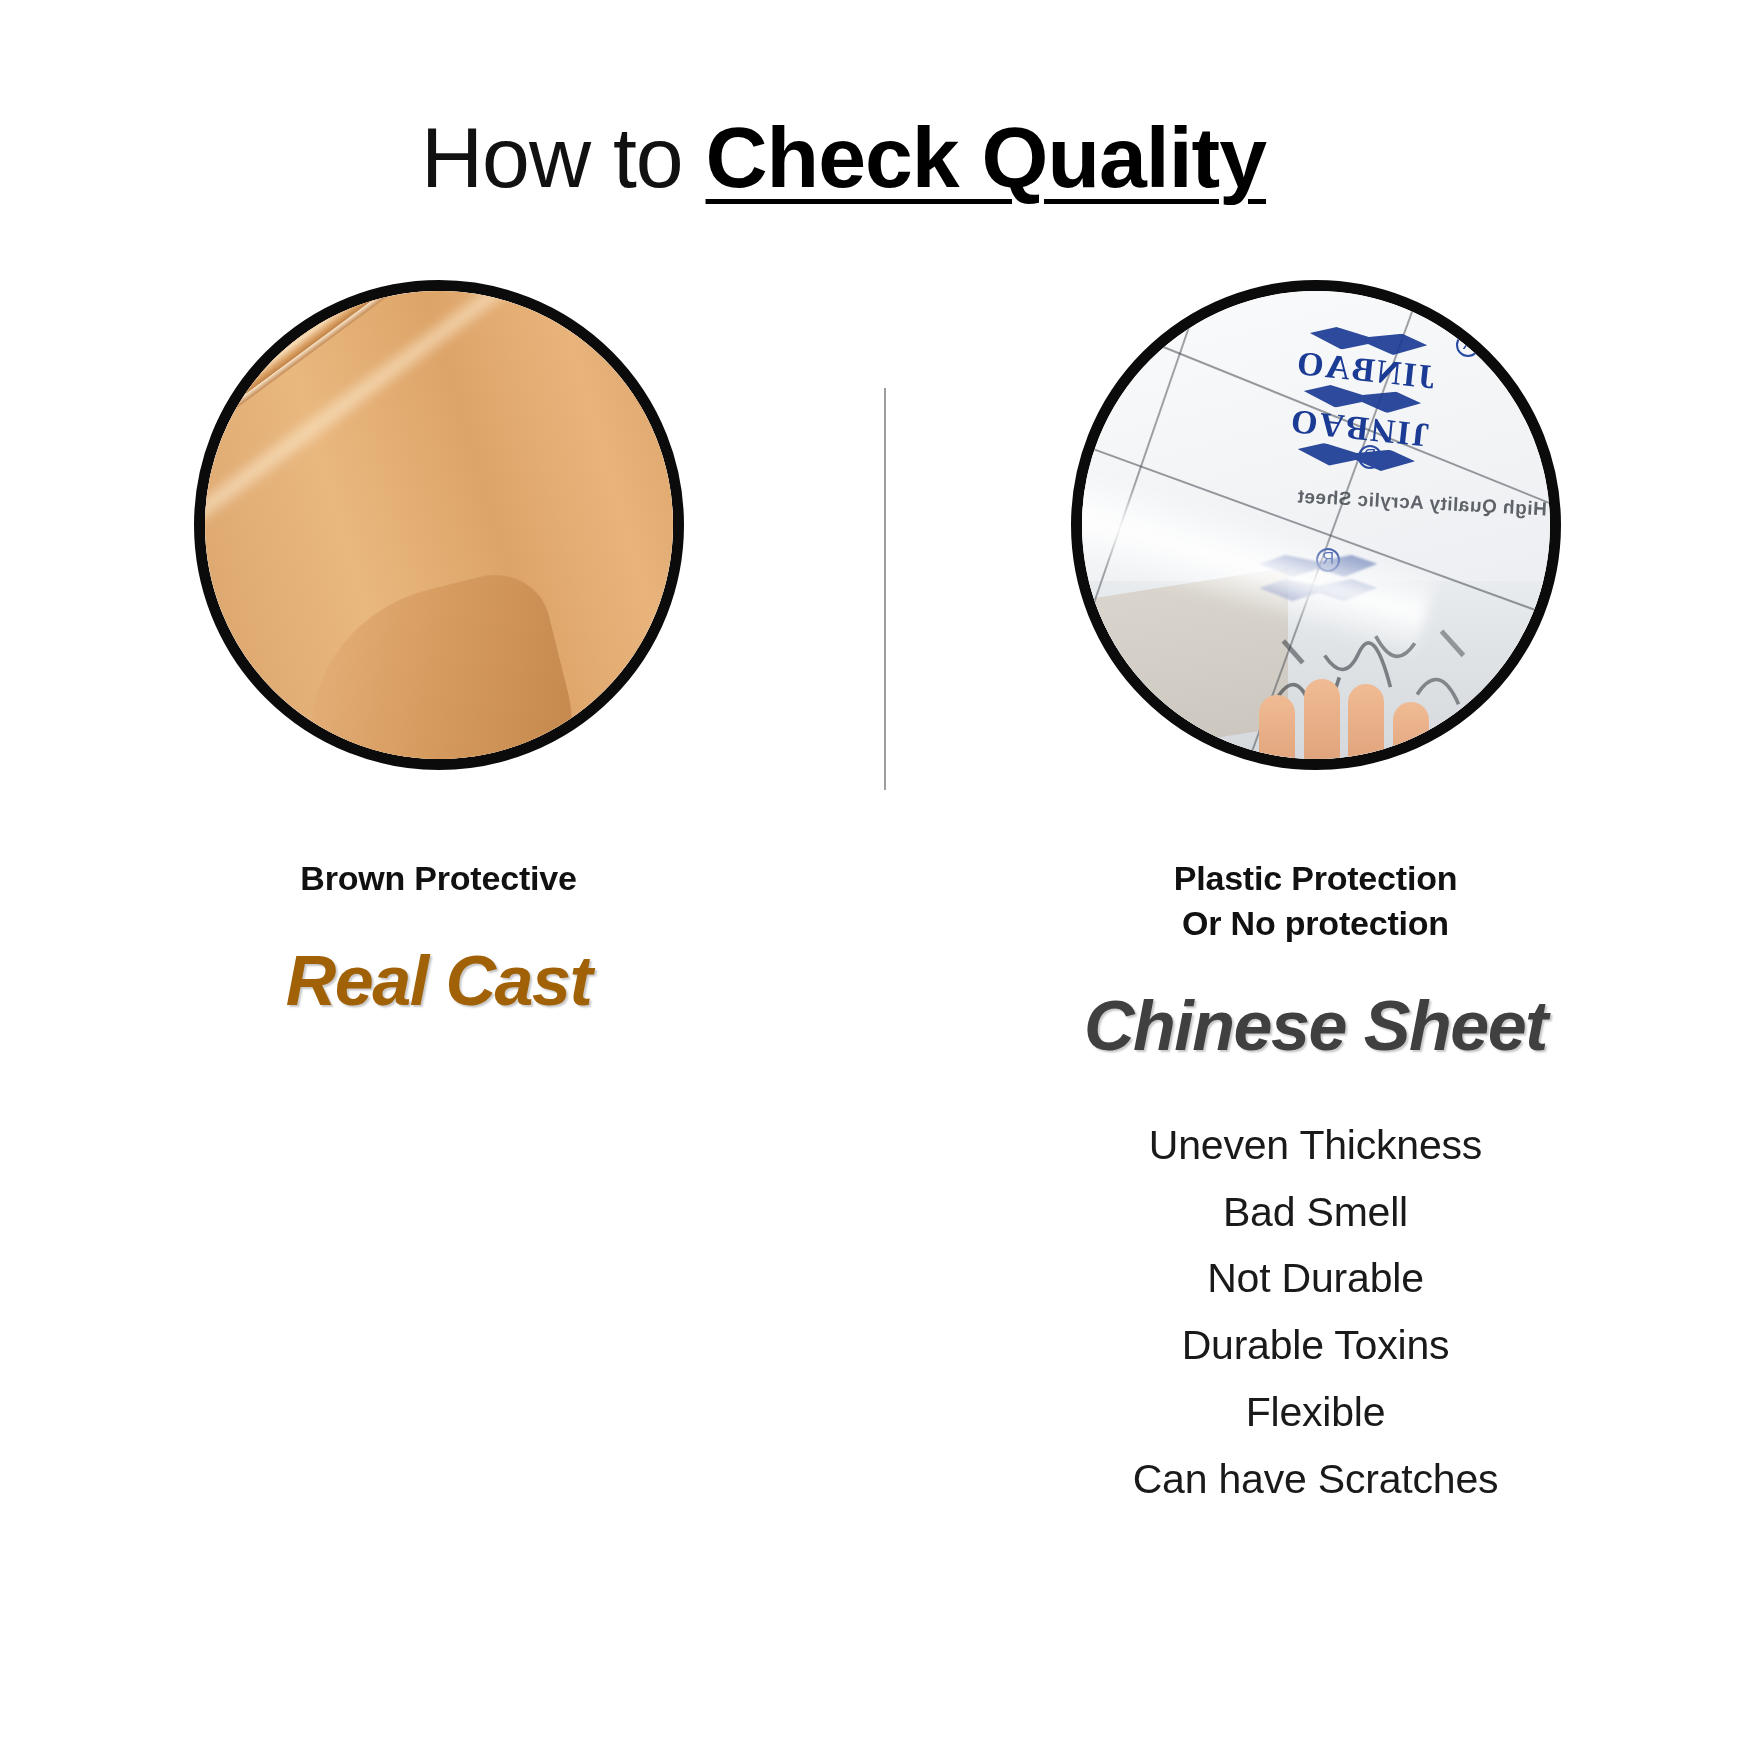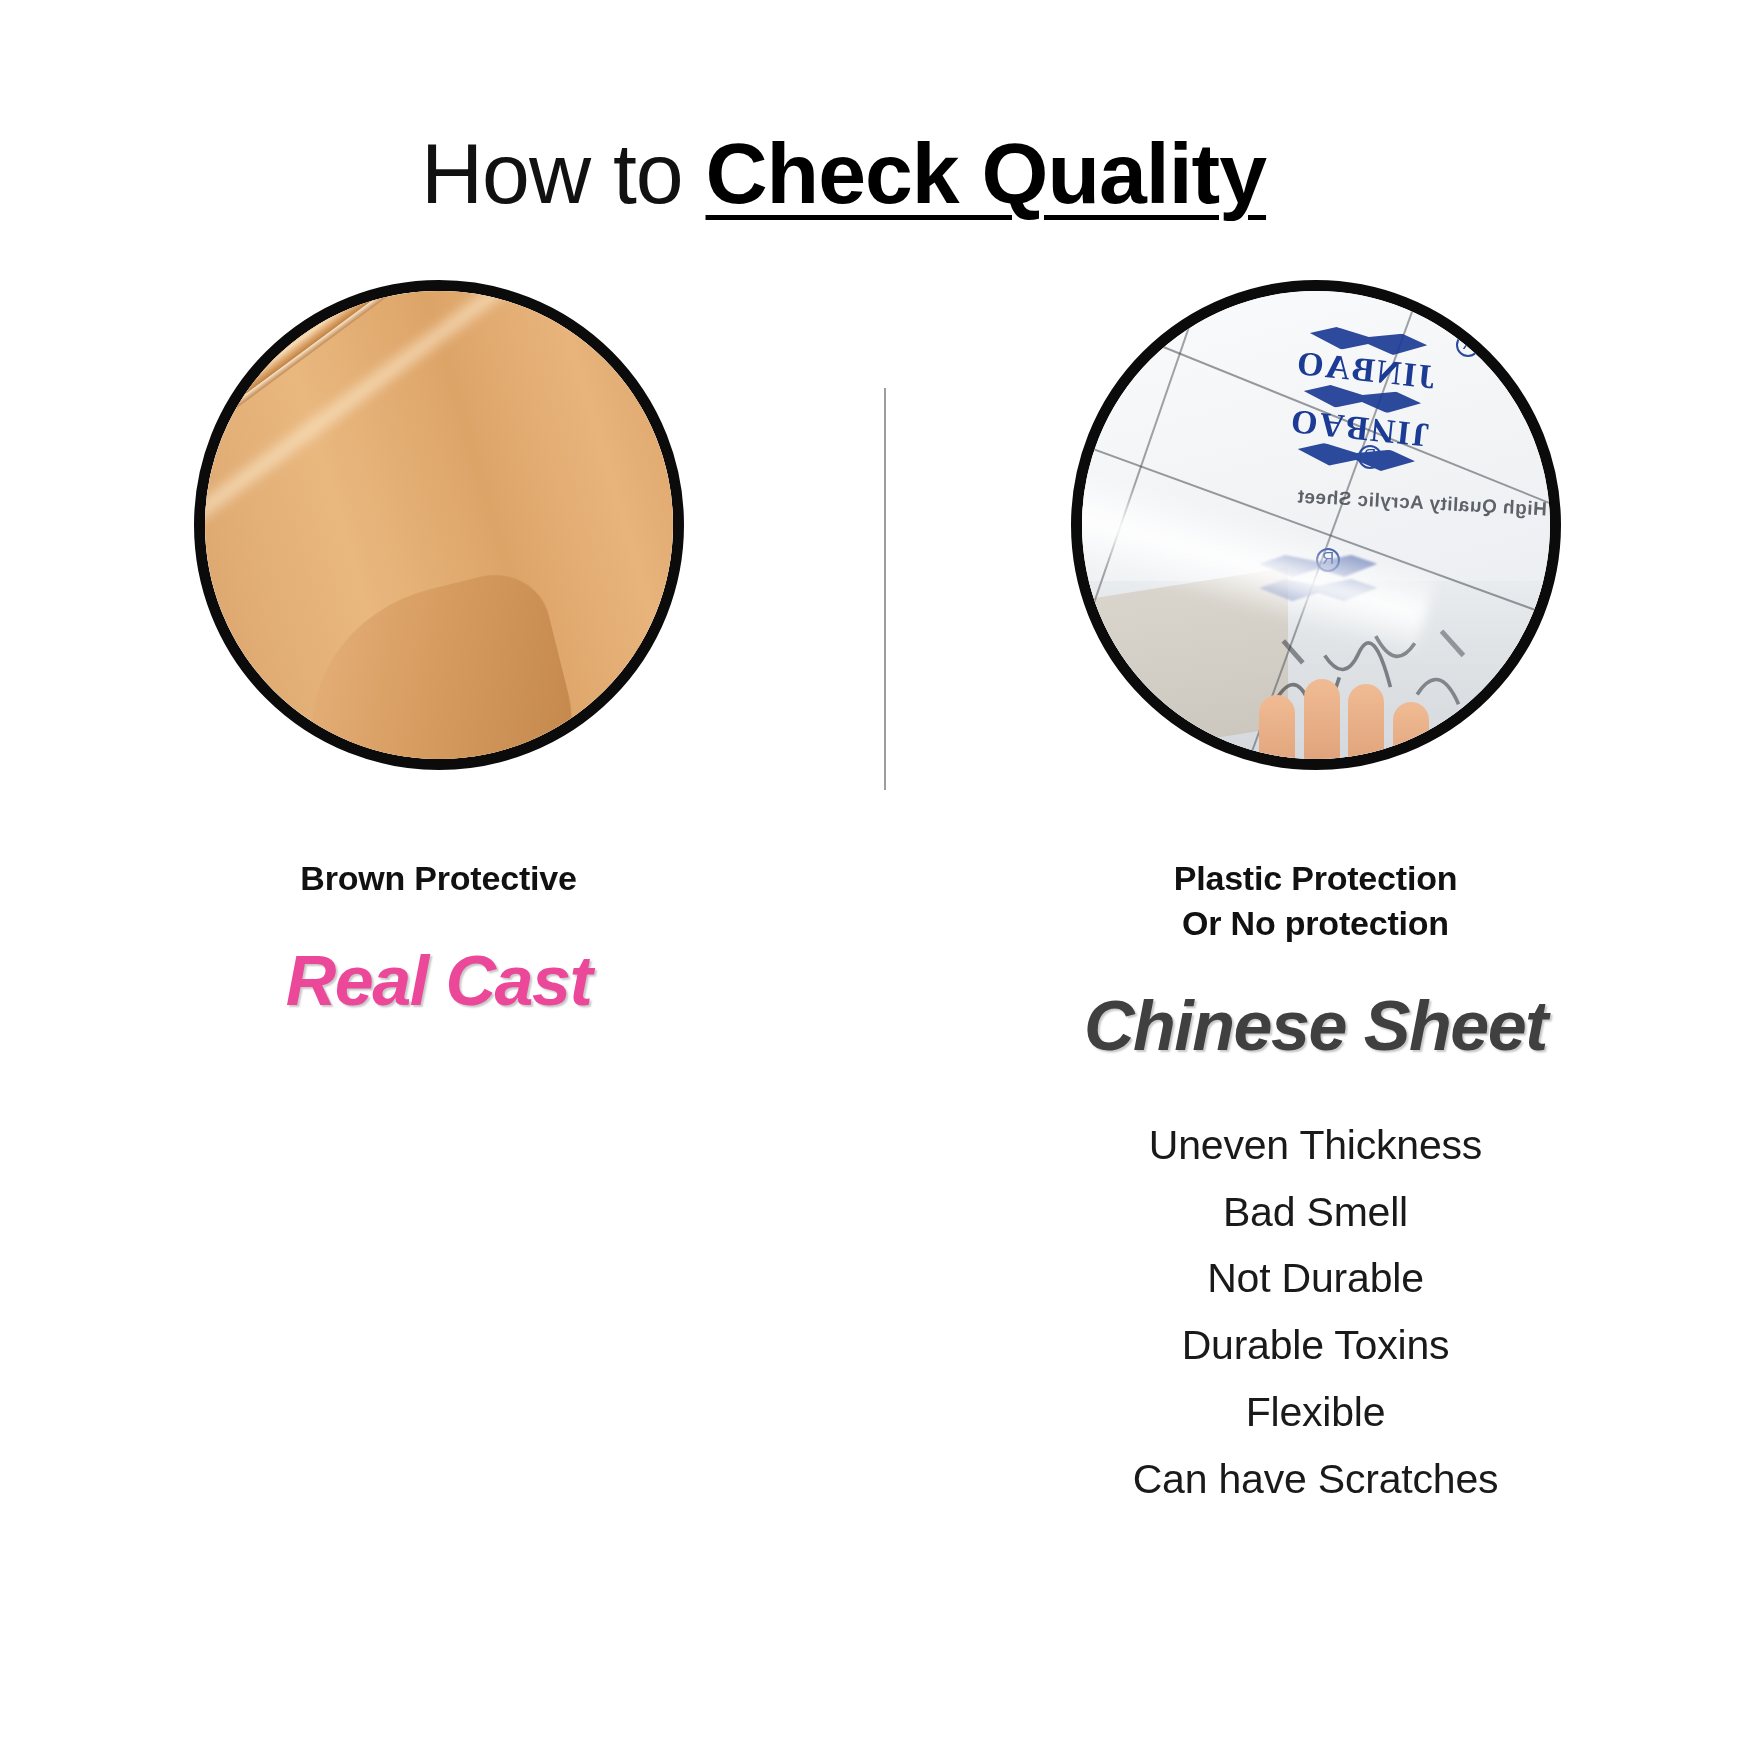--- a/index.html
+++ b/index.html
@@ -12,21 +12,21 @@
     height: 1755px;
     font-family: "Liberation Sans", sans-serif;
     color: #111111;
     overflow: hidden;
     position: relative;
   }
 
   
   .title-wrap {
     position: absolute;
-    top: 124px;
+    top: 108px;
     left: 0;
     width: 1687px;
     text-align: center;
     white-space: nowrap;
   }
   .title-regular {
     font-size: 86px;
     font-weight: 400;
     letter-spacing: -1px;
     color: #111111;
@@ -323,21 +323,21 @@
   }
   .headline {
     margin-top: 40px;
     font-size: 70px;
     font-weight: 700;
     font-style: italic;
     text-align: center;
     letter-spacing: -1.5px;
     text-shadow: 2px 2px 2px rgba(0,0,0,.22);
   }
-  .headline.green { color: #ec4899; }
+  .headline.green { color: #a16207; }
   .headline.grey  { color: #404040; }
 
   .feature-list {
     margin-top: 46px;
     list-style: none;
     padding: 0;
     text-align: center;
   }
   .feature-list li {
     font-size: 41px;

